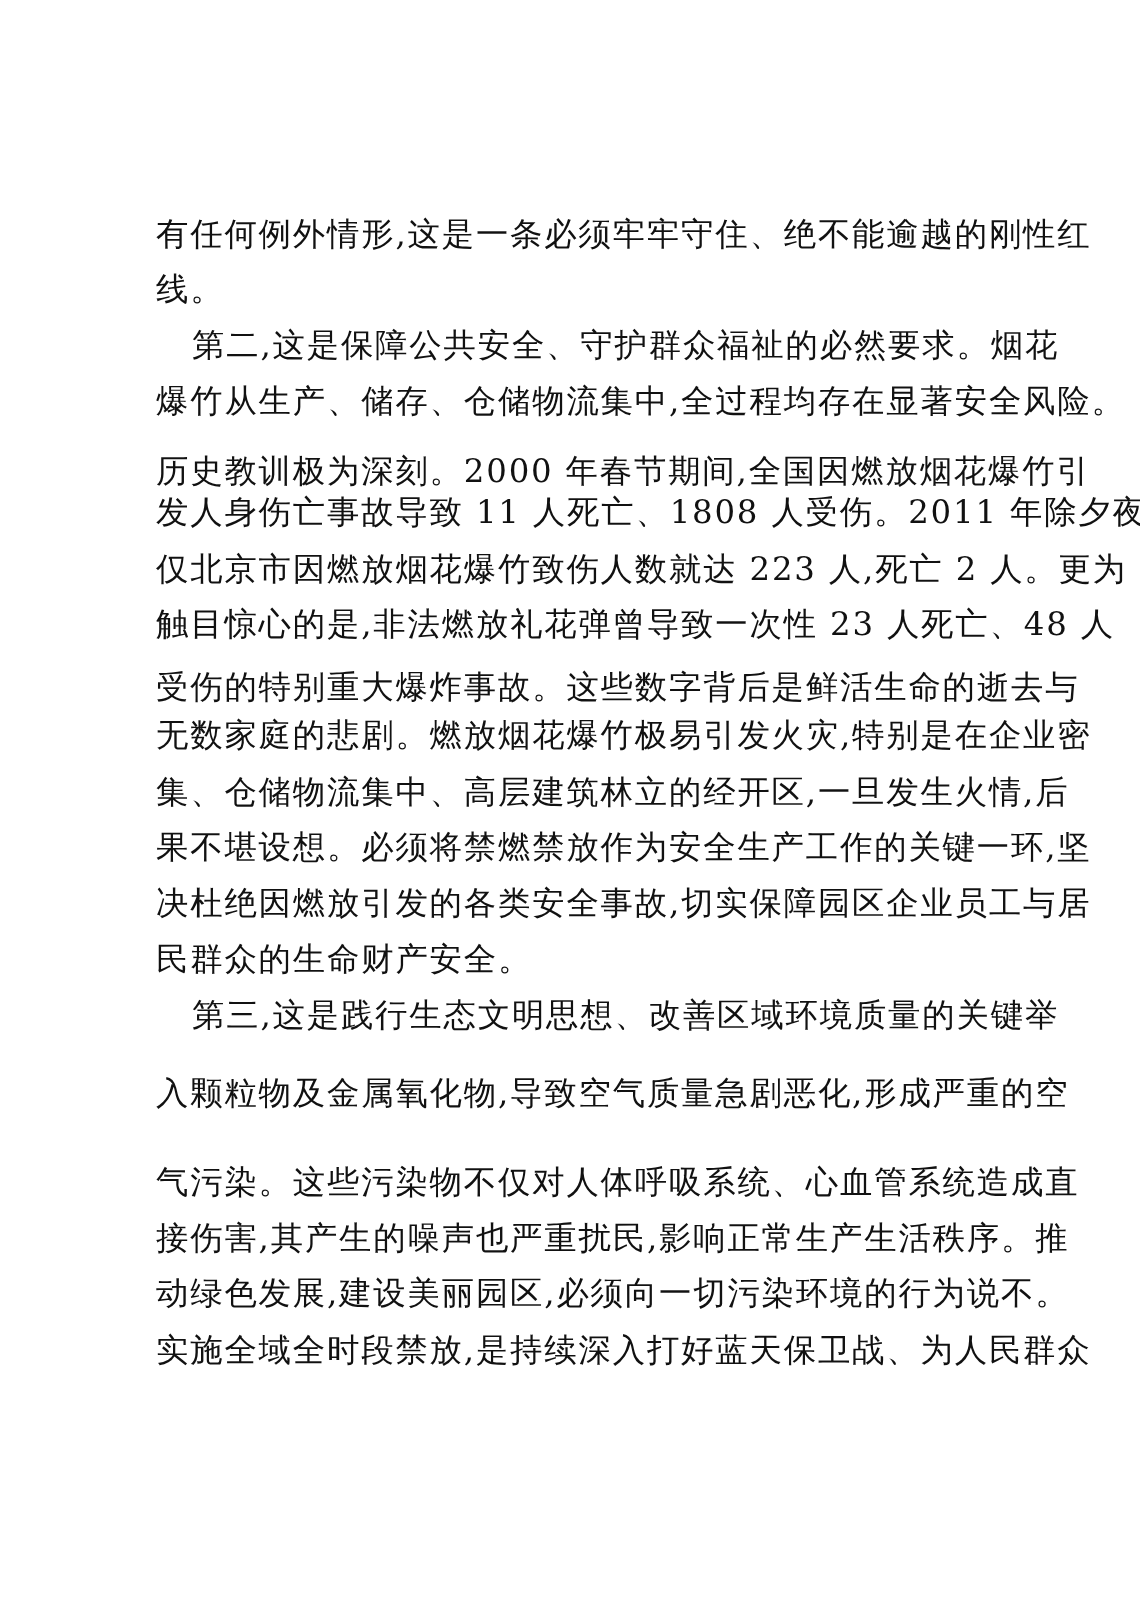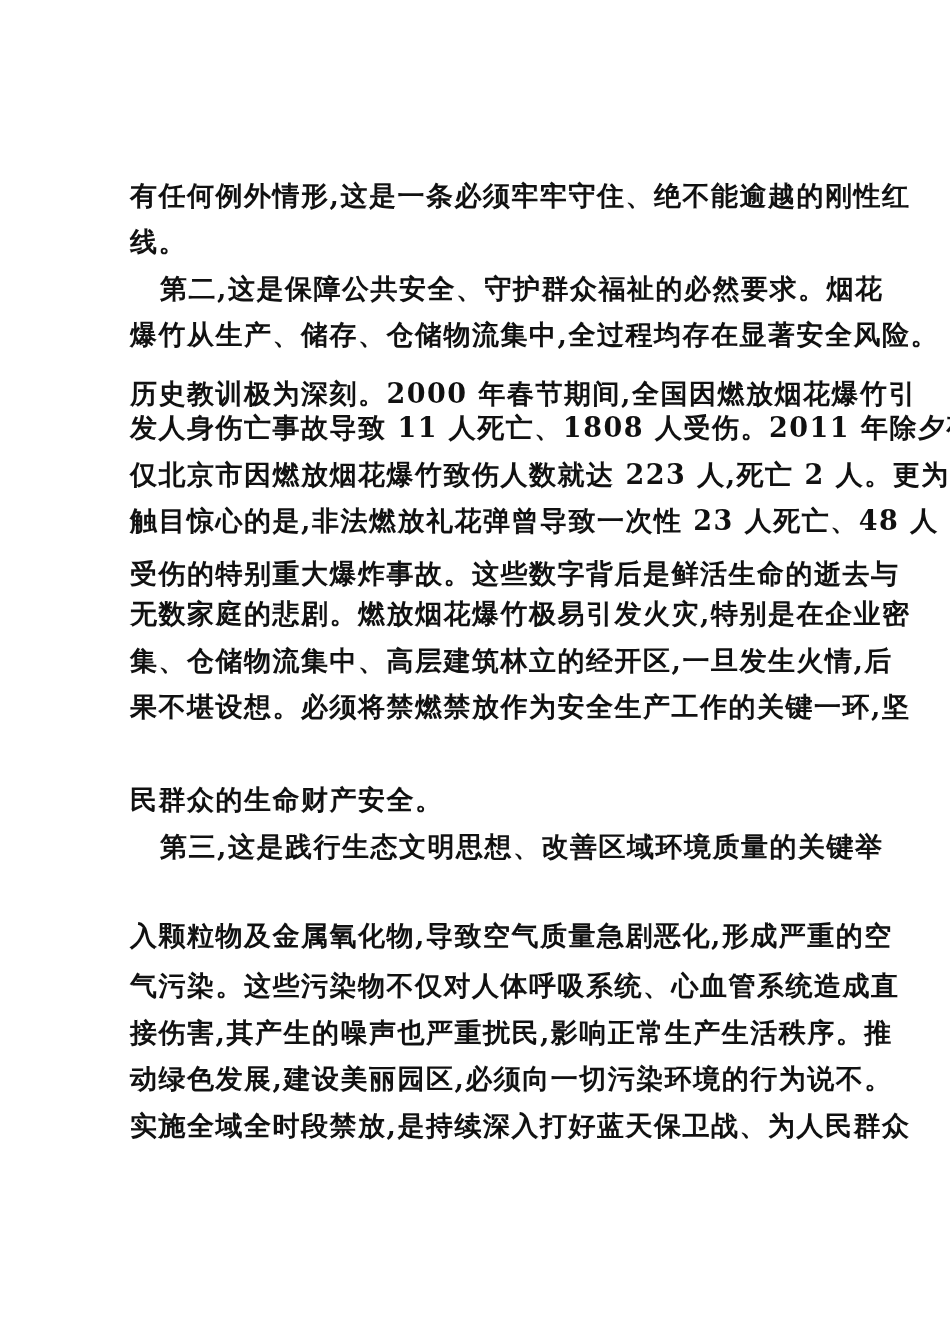--- a/index.html
+++ b/index.html
@@ -15,21 +15,20 @@
     font-family: "DejaVu Serif", "Liberation Serif", serif;
     color: #111111;
   }
   .page {
     position: absolute;
     left: 0;
     top: 0;
     width: 790px;
     height: 1344px;
     background: #ffffff;
-    font-weight: bold;
   }
   .line {
     position: absolute;
     left: 130px;
     width: 700px;
     height: 46px;
     line-height: 46px;
     font-size: 27px;
     white-space: nowrap;
     letter-spacing: 1.5px;
@@ -48,20 +47,21 @@
   <div class="line indent" style="top:266px">第二,这是保障公共安全、守护群众福祉的必然要求。烟花</div>
   <div class="line" style="top:312px">爆竹从生产、储存、仓储物流集中,全过程均存在显著安全风险。</div>
   <div class="line" style="top:371px">历史教训极为深刻。2000 年春节期间,全国因燃放烟花爆竹引</div>
   <div class="line" style="top:405px">发人身伤亡事故导致 11 人死亡、1808 人受伤。2011 年除夕夜,</div>
   <div class="line" style="top:452px">仅北京市因燃放烟花爆竹致伤人数就达 223 人,死亡 2 人。更为</div>
   <div class="line" style="top:498px">触目惊心的是,非法燃放礼花弹曾导致一次性 23 人死亡、48 人</div>
   <div class="line" style="top:551px">受伤的特别重大爆炸事故。这些数字背后是鲜活生命的逝去与</div>
   <div class="line" style="top:591px">无数家庭的悲剧。燃放烟花爆竹极易引发火灾,特别是在企业密</div>
   <div class="line" style="top:638px">集、仓储物流集中、高层建筑林立的经开区,一旦发生火情,后</div>
   <div class="line" style="top:684px">果不堪设想。必须将禁燃禁放作为安全生产工作的关键一环,坚</div>
+  <div class="line" style="top:731px">决杜绝因燃放引发的各类安全事故,切实保障园区企业员工与居</div>
   <div class="line indent" style="top:824px">第三,这是践行生态文明思想、改善区域环境质量的关键举</div>
   <div class="line" style="top:777px">民群众的生命财产安全。</div>
-  <div class="line" style="top:913px">入颗粒物及金属氧化物,导致空气质量急剧恶化,形成严重的空</div>
+  <div class="line" style="top:889px">入颗粒物及金属氧化物,导致空气质量急剧恶化,形成严重的空</div>
   <div class="line" style="top:963px">气污染。这些污染物不仅对人体呼吸系统、心血管系统造成直</div>
   <div class="line" style="top:1010px">接伤害,其产生的噪声也严重扰民,影响正常生产生活秩序。推</div>
   <div class="line" style="top:1056px">动绿色发展,建设美丽园区,必须向一切污染环境的行为说不。</div>
   <div class="line" style="top:1103px">实施全域全时段禁放,是持续深入打好蓝天保卫战、为人民群众</div>
 </div>
 
 </body></html>

